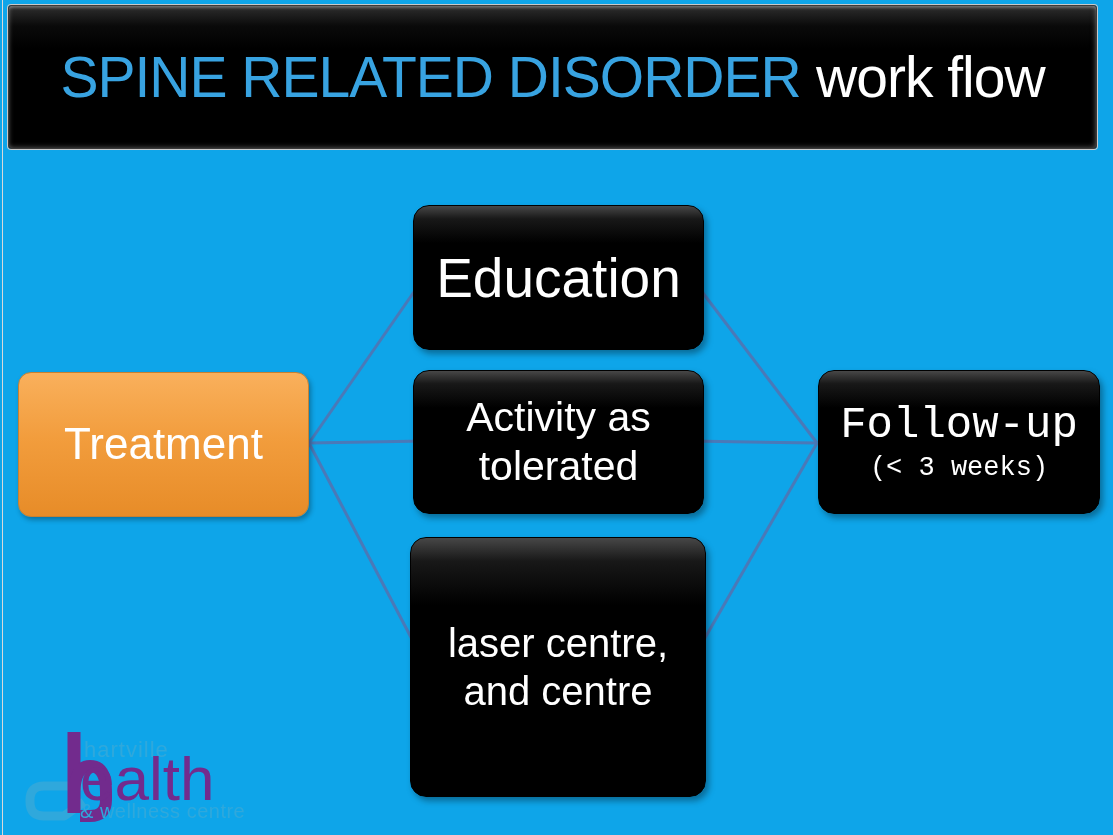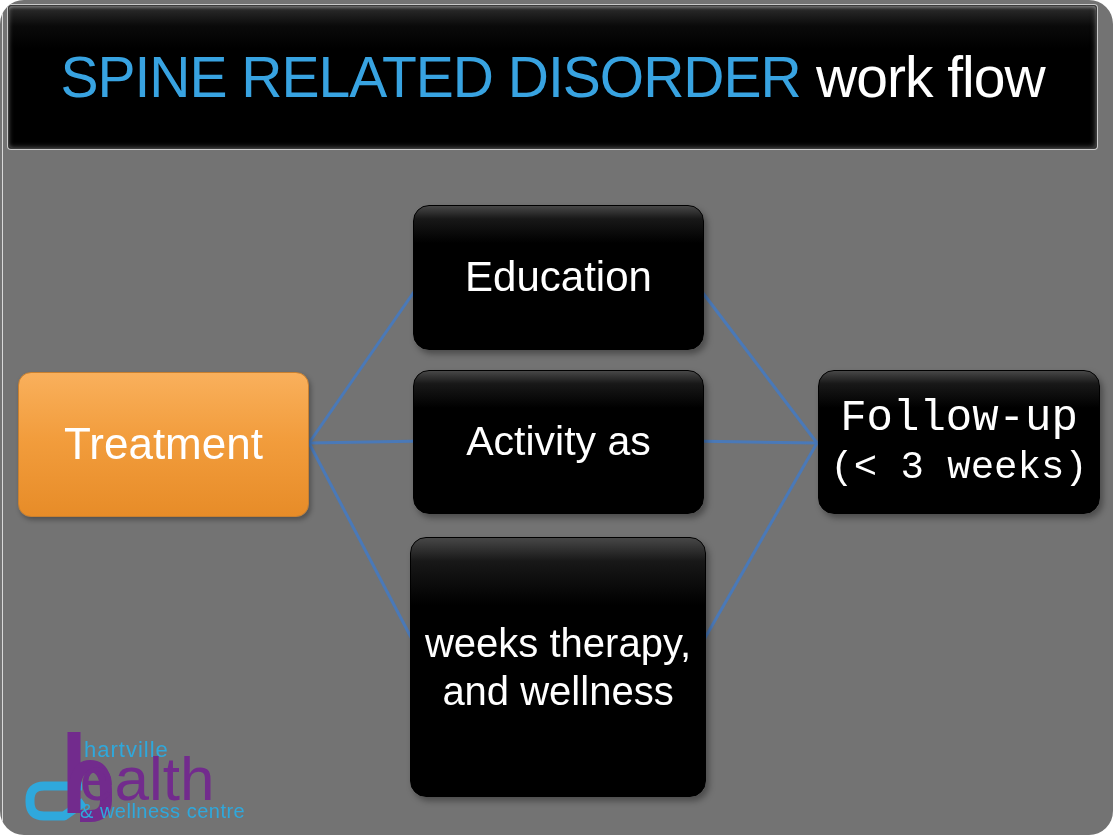--- a/index.html
+++ b/index.html
@@ -1,19 +1,18 @@
 <!DOCTYPE html>
 <html><head>
 <meta charset="utf-8">
 <style>
   html,body{margin:0;padding:0;background:#fff;}
   .page{
-    position:relative;width:1113px;height:835px;background:#737373;overflow:hidden;
+    position:relative;width:1113px;height:835px;background:#0ea5e9;overflow:hidden;
     font-family:"Liberation Sans",sans-serif;
-    border-radius:24px;
   }
   .page-edge{position:absolute;left:2px;top:0;width:1px;height:835px;background:#d9d9d9;}
 
   
   .banner{
     position:absolute;left:8px;top:5px;width:1087px;height:142px;
     background:linear-gradient(180deg,#2e2e2e 0%,#0a0a0a 14%,#000 30%);
     border:1px solid #3a3a3a;border-radius:3px;
     box-shadow:inset 0 3px 3px -1px rgba(255,255,255,.30),
                inset 3px 0 4px -2px rgba(255,255,255,.18),
@@ -38,25 +37,25 @@
     background:linear-gradient(180deg,#474747 0%,#181818 9%,#000 26%);
     border:1px solid #000;
     box-shadow:3px 4px 6px rgba(0,0,0,.35);
   }
   .node-orange{
     background:linear-gradient(180deg,#f9b05c 0%,#f29d3d 45%,#e78c28 100%);
     border:1px solid #c9802f;border-radius:13px;
     box-shadow:2px 3px 5px rgba(0,0,0,.30);
   }
   .node-treatment{left:18px;top:372px;width:289px;height:143px;font-size:44px;}
-  .node-education{left:413px;top:205px;width:289px;height:143px;font-size:42px;}
+  .node-education{left:413px;top:205px;width:289px;height:143px;font-size:55px;}
   .node-activity{left:413px;top:370px;width:289px;height:142px;font-size:41px;}
   .node-chiro{left:410px;top:537px;width:294px;height:258px;font-size:40px;}
   .node-followup{left:818px;top:370px;width:280px;height:142px;font-size:44px;font-family:Liberation Mono, monospace;}
-  .node-followup .line-1{font-size:39px;}
+  .node-followup .line-1{font-size:27px;}
 
   
   .logo{position:absolute;left:22px;top:710px;width:260px;height:120px;z-index:2;}
 </style>
 </head>
 <body>
 
 <div class="page">
   <div class="page-edge"></div>
 
@@ -78,25 +77,26 @@
   <div class="node node-orange node-treatment">
     <div>Treatment</div>
   </div>
 
   <div class="node node-black node-education">
     <div>Education</div>
   </div>
 
   <div class="node node-black node-activity">
     <div>Activity as</div>
+    <div>tolerated</div>
   </div>
 
   <div class="node node-black node-chiro">
-    <div>weeks therapy,</div>
-    <div>and wellness</div>
+    <div>laser centre,</div>
+    <div>and centre</div>
   </div>
 
   <div class="node node-black node-followup">
     <div class="line-0">Follow-up</div>
     <div class="line-1">(&lt; 3 weeks)</div>
   </div>
 
   <svg class="logo" viewBox="0 0 260 120" xmlns="http://www.w3.org/2000/svg">
 
     <path d="M 60 76 L 22 76 Q 8 76 8 90 L 8 92 Q 8 106 22 106 L 42 106 L 62 92" fill="none" stroke-width="9" stroke-linejoin="round" stroke-linecap="butt" stroke="#2fa8dc"></path>

